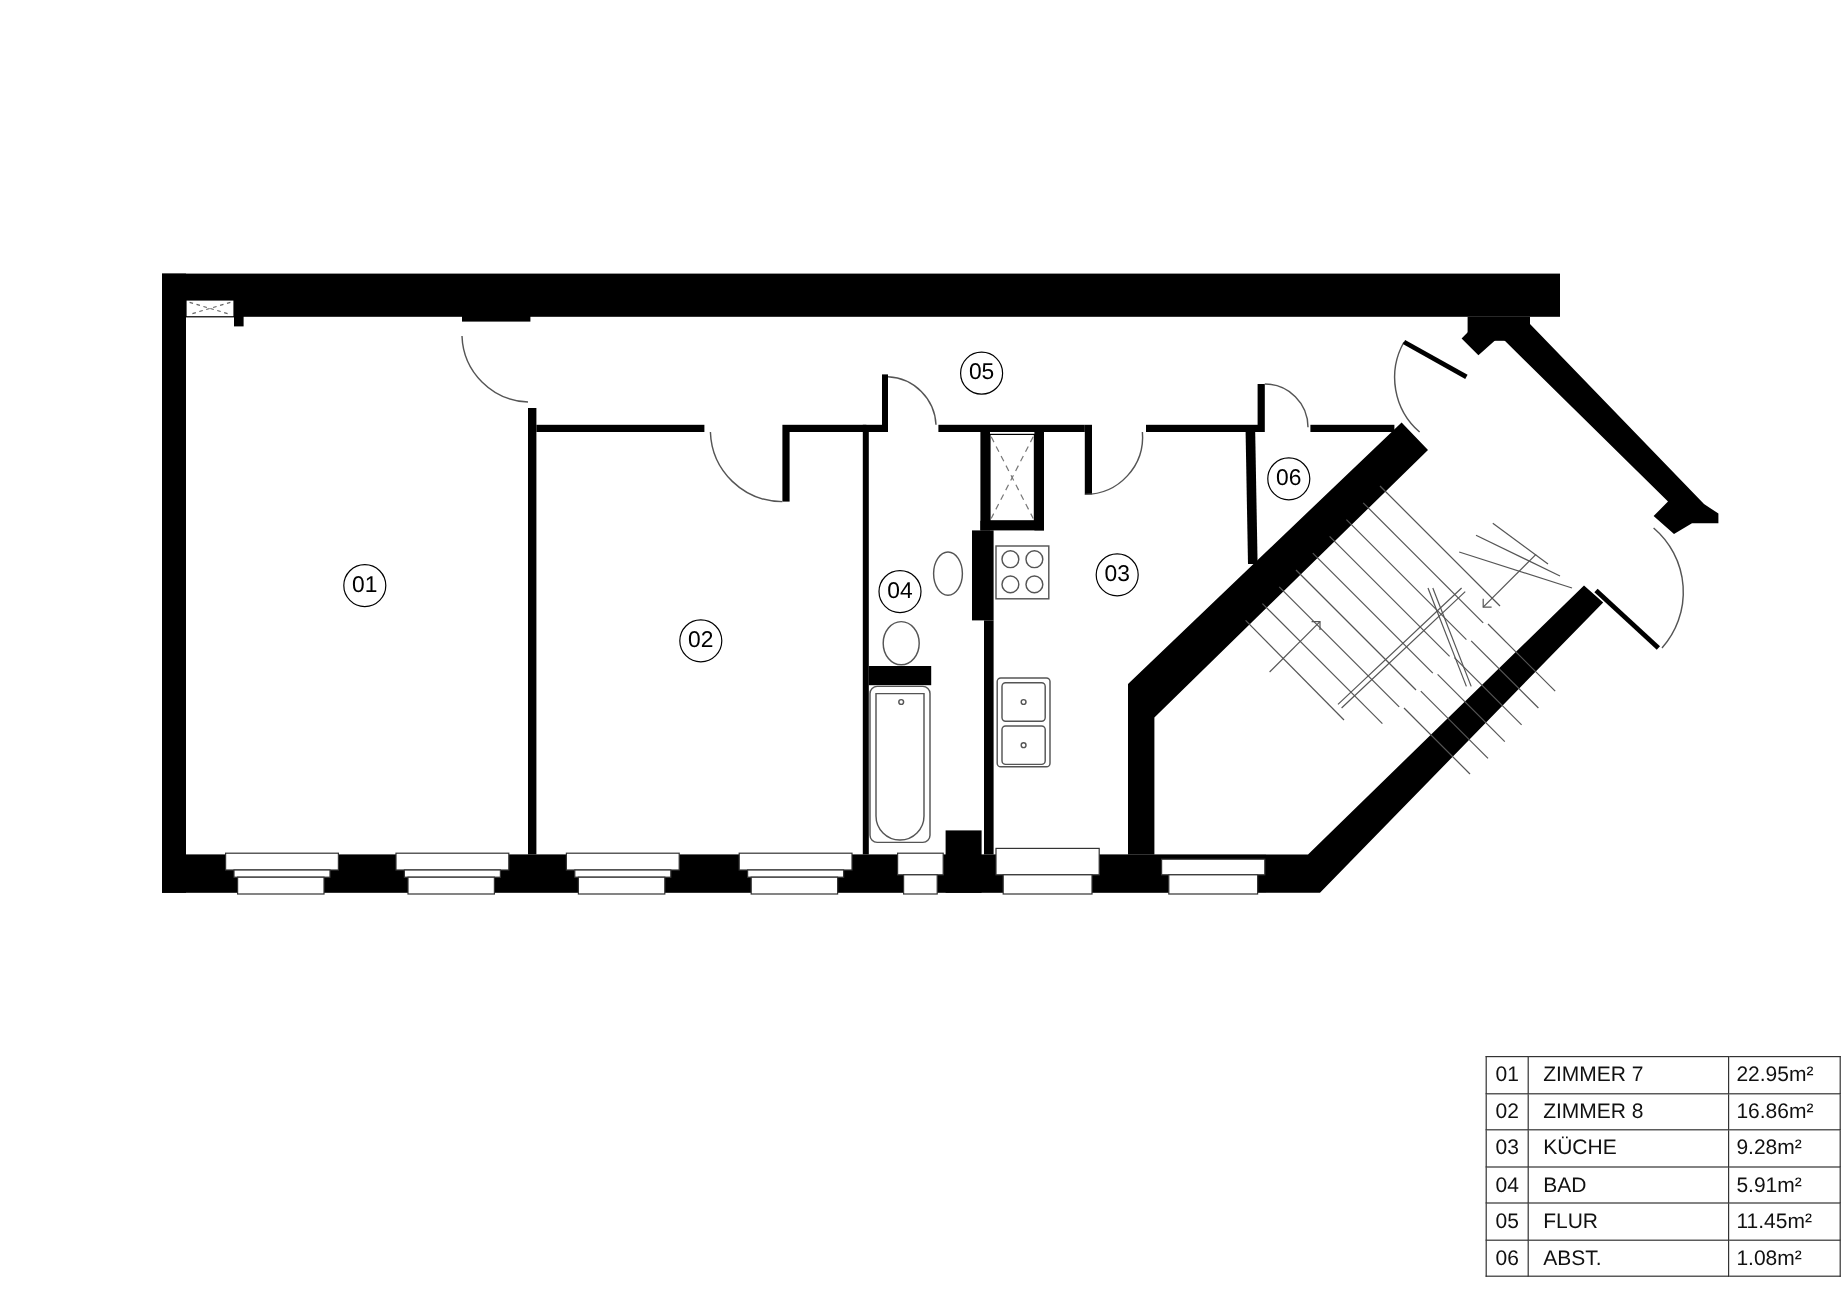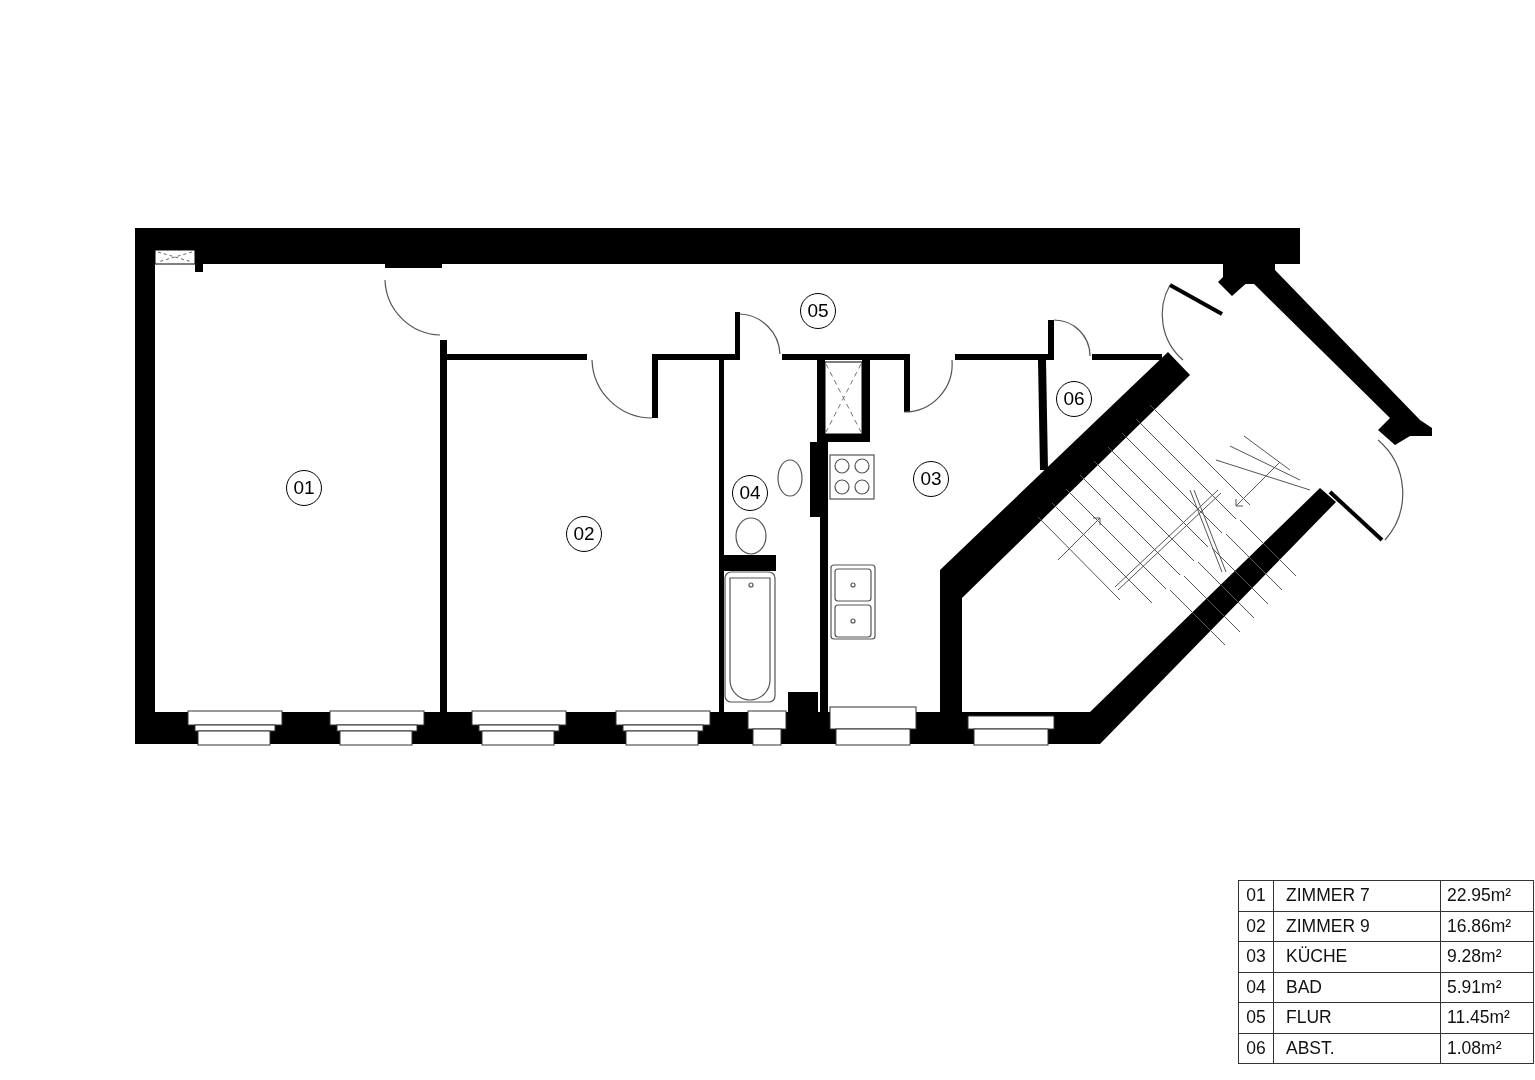--- a/index.html
+++ b/index.html
@@ -187,21 +187,21 @@
 
 <table id="legend">
   <tbody>
       <tr>
     <td class="num">01</td>
     <td class="name">ZIMMER 7</td>
     <td class="area">22.95m²</td>
   </tr>
   <tr>
     <td class="num">02</td>
-    <td class="name">ZIMMER 9</td>
+    <td class="name">ZIMMER 8</td>
     <td class="area">16.86m²</td>
   </tr>
   <tr>
     <td class="num">03</td>
     <td class="name">KÜCHE</td>
     <td class="area">9.28m²</td>
   </tr>
   <tr>
     <td class="num">04</td>
     <td class="name">BAD</td>

